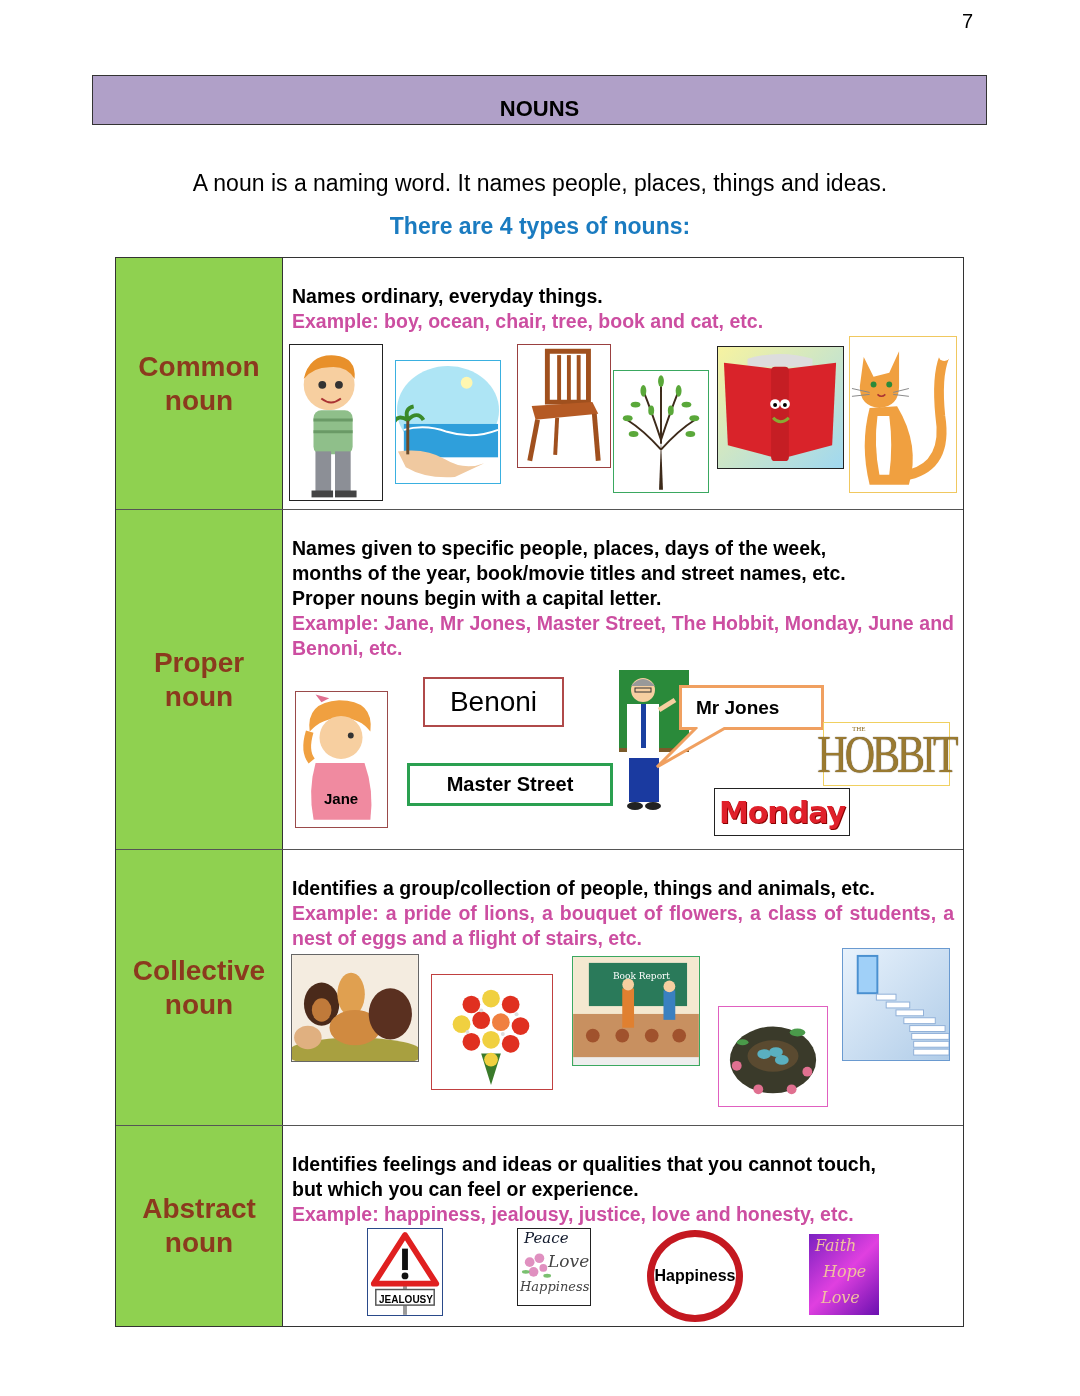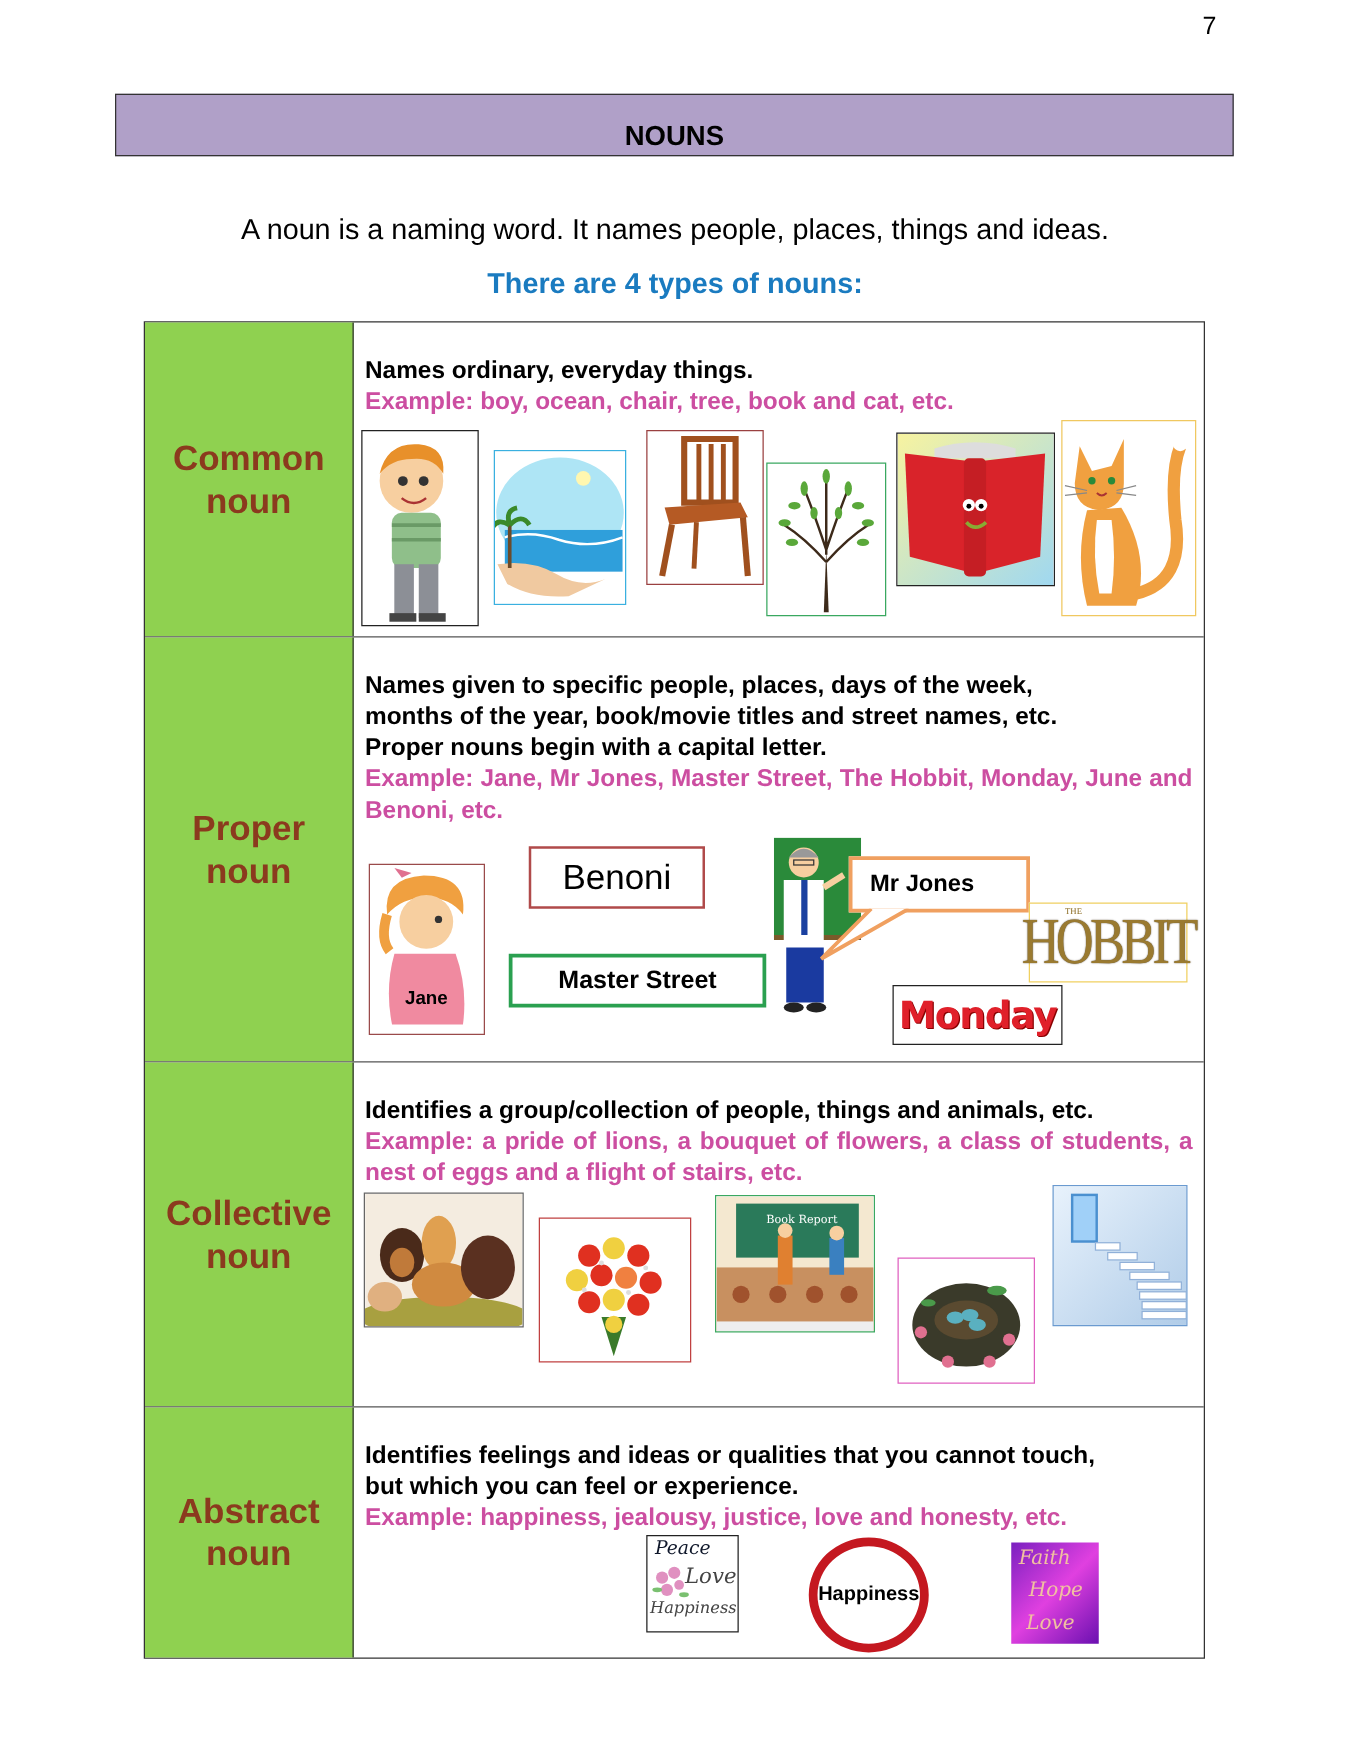--- a/index.html
+++ b/index.html
@@ -338,20 +338,30 @@
     <div class="label-cell">
       <div><span>Abstract</span><br><span>noun</span></div>
     </div>
     <div class="content-cell">
       <div style="padding-top:26px;">
         <div class="desc">Identifies feelings and ideas or qualities that you cannot touch,</div>
         <div class="desc">but which you can feel or experience.</div>
         <div class="example">Example: happiness, jealousy, justice, love and honesty, etc.</div>
       </div>
 
+      <div class="pic" style="left:84px;top:102px;width:76px;height:88px;border:1.5px solid #2a4a8a;">
+        <svg viewBox="0 0 76 88">
+            <rect x="36" y="56" width="4" height="32" fill="#999"></rect>
+            <path d="M38 6 L70 56 L6 56Z" fill="#fff" stroke="#e02020" stroke-width="6" stroke-linejoin="round"></path>
+            <rect x="35" y="20" width="6" height="22" fill="#111"></rect>
+            <circle cx="38" cy="48" r="3.5" fill="#111"></circle>
+            <rect x="8" y="62" width="60" height="16" fill="#fff" stroke="#555" stroke-width="1.5"></rect>
+          </svg>
+        <div style="position:absolute;left:8px;top:65px;width:60px;text-align:center;font-size:10px;font-weight:bold;">JEALOUSY</div>
+      </div>
 
       <div class="pic" style="left:234px;top:102px;width:74px;height:78px;border:1.5px solid #222;">
         <svg viewBox="0 0 74 78">
             <g fill="#e090c0">
               <circle cx="12" cy="34" r="5"></circle>
               <circle cx="22" cy="30" r="5"></circle>
               <circle cx="16" cy="44" r="5"></circle>
               <circle cx="26" cy="40" r="4"></circle>
             </g>
             <g fill="#7ac070">

